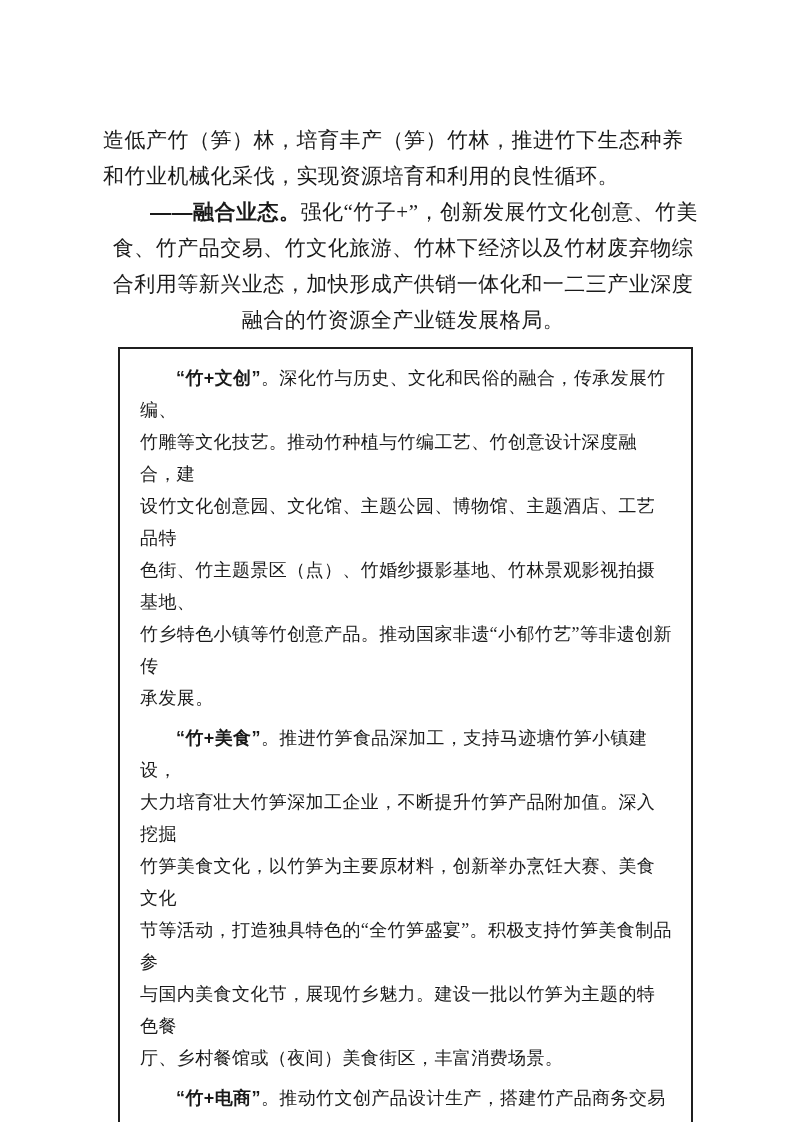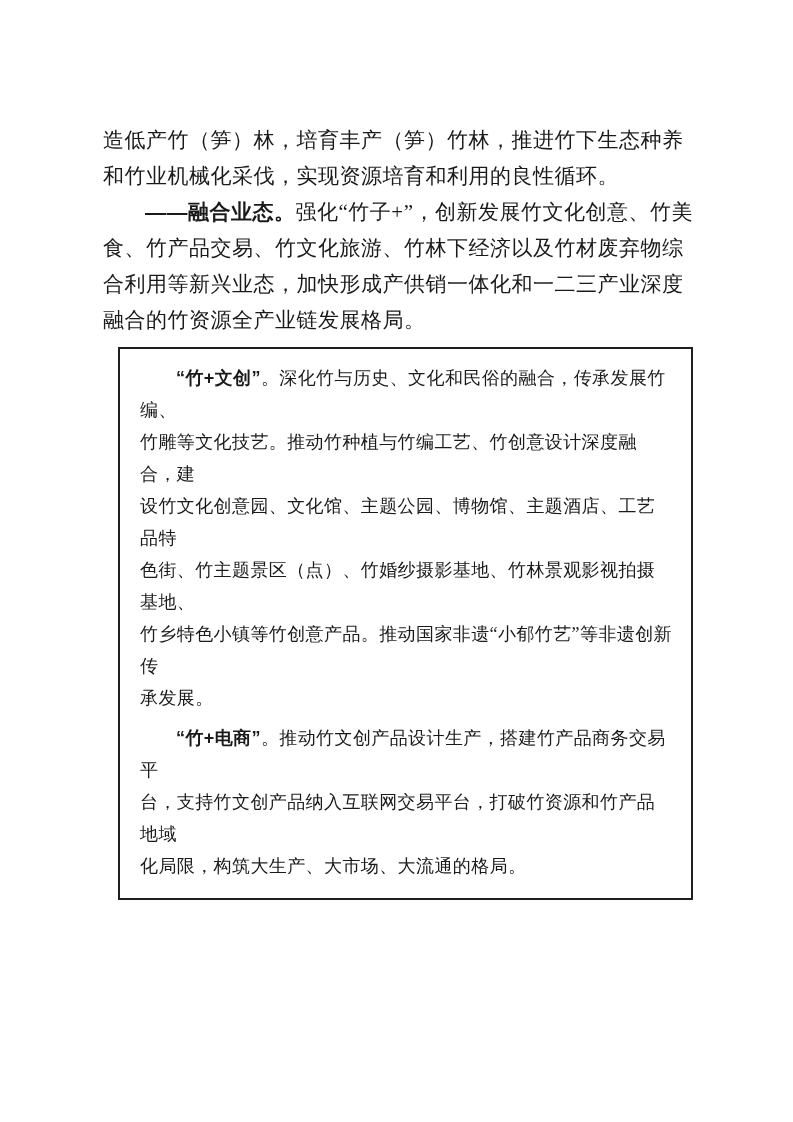--- a/index.html
+++ b/index.html
@@ -24,20 +24,21 @@
   }
   .para {
     margin: 0;
     font-size: 21px;
     line-height: 36px;
     white-space: pre-line;
     letter-spacing: 0.5px;
   }
   .para.indent {
     text-indent: 2em;
+    text-align: center;
   }
   .para .lead {
     font-weight: bold;
     font-family: "Liberation Sans", "DejaVu Sans", sans-serif;
   }
   .callout-box {
     margin: 9px 10px 0 15px;
     border: 2px solid #1f1f1f;
   }
   .box-header {
@@ -81,20 +82,26 @@
 融合的竹资源全产业链发展格局。</span></p>
 
     <div class="callout-box">
       <div class="box-body">
         <p class="box-para"><b class="lead">“竹+文创”</b><span>。深化竹与历史、文化和民俗的融合，传承发展竹编、
 竹雕等文化技艺。推动竹种植与竹编工艺、竹创意设计深度融合，建
 设竹文化创意园、文化馆、主题公园、博物馆、主题酒店、工艺品特
 色街、竹主题景区（点）、竹婚纱摄影基地、竹林景观影视拍摄基地、
 竹乡特色小镇等竹创意产品。推动国家非遗“小郁竹艺”等非遗创新传
 承发展。</span></p>
+        <p class="box-para"><b class="lead">“竹+美食”</b><span>。推进竹笋食品深加工，支持马迹塘竹笋小镇建设，
+大力培育壮大竹笋深加工企业，不断提升竹笋产品附加值。深入挖掘
+竹笋美食文化，以竹笋为主要原材料，创新举办烹饪大赛、美食文化
+节等活动，打造独具特色的“全竹笋盛宴”。积极支持竹笋美食制品参
+与国内美食文化节，展现竹乡魅力。建设一批以竹笋为主题的特色餐
+厅、乡村餐馆或（夜间）美食街区，丰富消费场景。</span></p>
         <p class="box-para"><b class="lead">“竹+电商”</b><span>。推动竹文创产品设计生产，搭建竹产品商务交易平
 台，支持竹文创产品纳入互联网交易平台，打破竹资源和竹产品地域
 化局限，构筑大生产、大市场、大流通的格局。</span></p>
 
       </div>
     </div>
 
   </div>
 </div>
 

